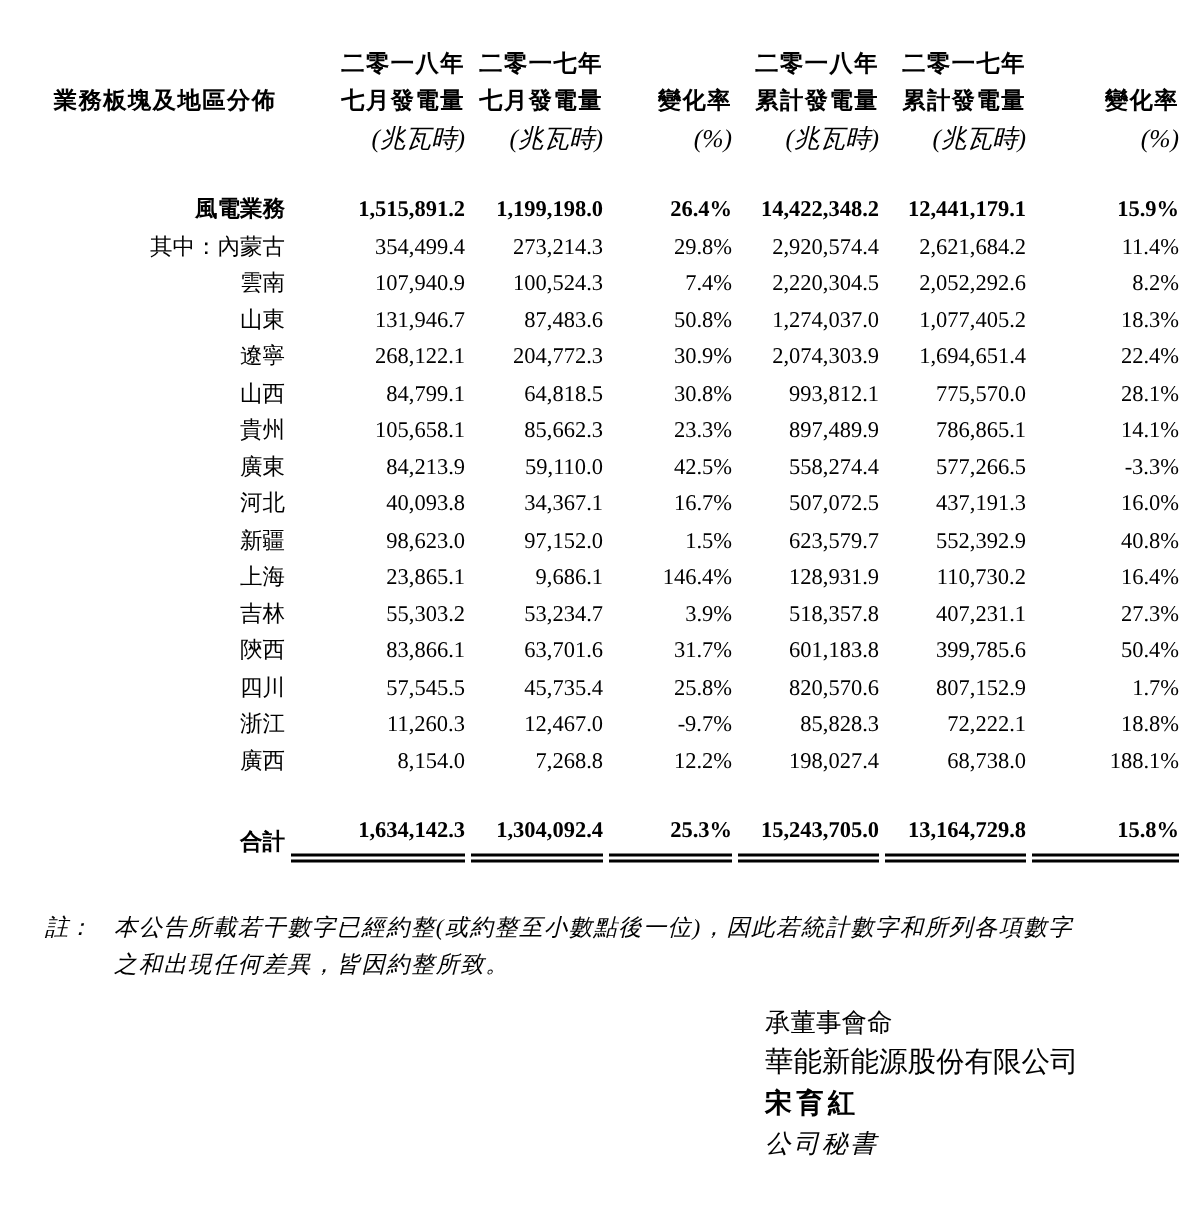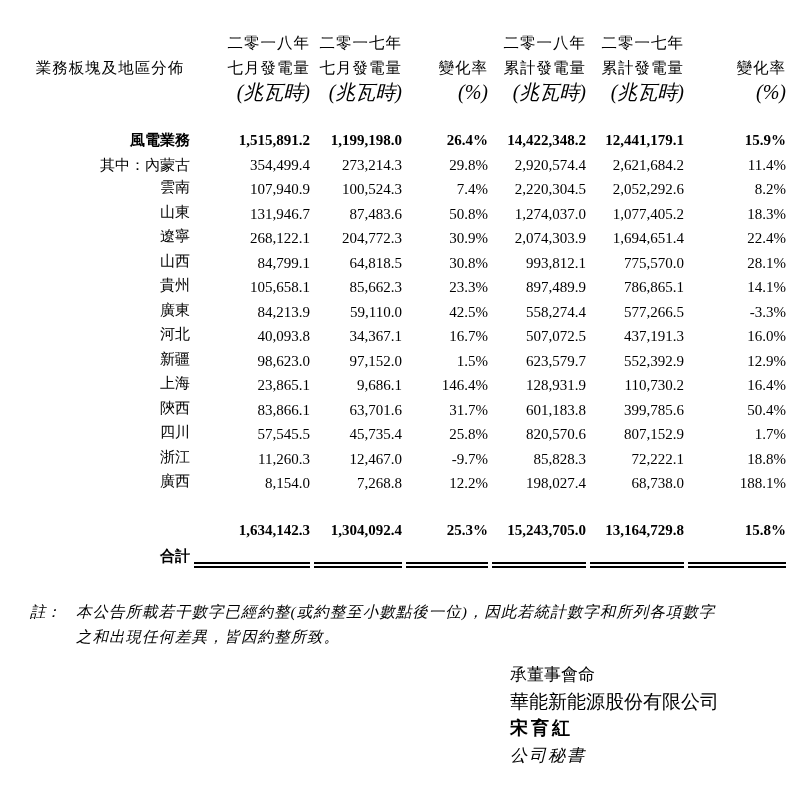--- a/index.html
+++ b/index.html
@@ -8,35 +8,35 @@
     font-family:"Liberation Serif","DejaVu Serif",serif;
     overflow:hidden;
   }
   table.gen{
     border-collapse:collapse;table-layout:fixed;width:756px;
     margin:30px 0 0 30px;
   }
   td{padding:0;vertical-align:bottom;}
   
   tr.hdr td{vertical-align:bottom;}
-  .h1,.h2{font-weight:normal;font-size:15.5px;line-height:25px;letter-spacing:1px;text-align:right;white-space:nowrap;}
-  .h3{font-style:italic;font-size:20px;line-height:25px;text-align:right;white-space:nowrap;}
+  .h1,.h2{font-weight:bold;font-size:15.5px;line-height:25px;letter-spacing:1px;text-align:right;white-space:nowrap;}
+  .h3{font-style:italic;font-size:17px;line-height:25px;text-align:right;white-space:nowrap;}
   .hl{text-align:center;}
   .hsp{height:25px;}
   
   tr.r td{height:24.5px;line-height:24.5px;font-size:15px;white-space:nowrap;}
   .num{text-align:right;font-size:14.5px;}
   .lbl{text-align:right;}
-  .sub{padding-left:58px;font-family:Liberation Mono, monospace;}
+  .sub{padding-left:58px;}
   .sub0{padding-left:3px;}
   tr.bold td{font-weight:bold;}
   tr.sp1 td{height:23px;}
   tr.sp2 td{height:22px;}
   .ul{border-bottom:1.5px solid #000;padding-bottom:2px;margin-left:4px;}
-  .dul{border-bottom:6px double #000;padding-bottom:20px;margin-left:4px;}
+  .dul{border-bottom:6px double #000;padding-bottom:2px;margin-left:4px;}
   
   .note{display:flex;margin:31px 0 0 30px;width:748px;font-style:italic;font-size:15.5px;line-height:25px;}
   .note-prefix{width:46px;flex:none;}
   .note-text{flex:1;letter-spacing:1px;}
   
   .sig{margin:12px 10px 0 auto;width:280px;text-align:left;}
   .sig-line1{font-size:17px;line-height:27px;}
   .sig-company{font-size:19px;font-weight:normal;line-height:27px;white-space:nowrap;}
   .sig-name{font-size:18px;font-weight:bold;line-height:27px;letter-spacing:3px;}
   .sig-title{font-size:17px;font-style:italic;line-height:27px;letter-spacing:2px;}
@@ -174,32 +174,41 @@
         <td class="num">437,191.3</td>
         <td class="num">16.0%</td>
       </tr>
   <tr class="r">
         <td class="lbl sub">新疆</td>
         <td class="num">98,623.0</td>
         <td class="num">97,152.0</td>
         <td class="num">1.5%</td>
         <td class="num">623,579.7</td>
         <td class="num">552,392.9</td>
-        <td class="num">12.9%</td>
+        <td class="num">40.8%</td>
       </tr>
   <tr class="r">
         <td class="lbl sub">上海</td>
         <td class="num">23,865.1</td>
         <td class="num">9,686.1</td>
         <td class="num">146.4%</td>
         <td class="num">128,931.9</td>
         <td class="num">110,730.2</td>
         <td class="num">16.4%</td>
       </tr>
   <tr class="r">
+        <td class="lbl sub">吉林</td>
+        <td class="num">55,303.2</td>
+        <td class="num">53,234.7</td>
+        <td class="num">3.9%</td>
+        <td class="num">518,357.8</td>
+        <td class="num">407,231.1</td>
+        <td class="num">27.3%</td>
+      </tr>
+  <tr class="r">
         <td class="lbl sub">陝西</td>
         <td class="num">83,866.1</td>
         <td class="num">63,701.6</td>
         <td class="num">31.7%</td>
         <td class="num">601,183.8</td>
         <td class="num">399,785.6</td>
         <td class="num">50.4%</td>
       </tr>
   <tr class="r">
         <td class="lbl sub">四川</td>

